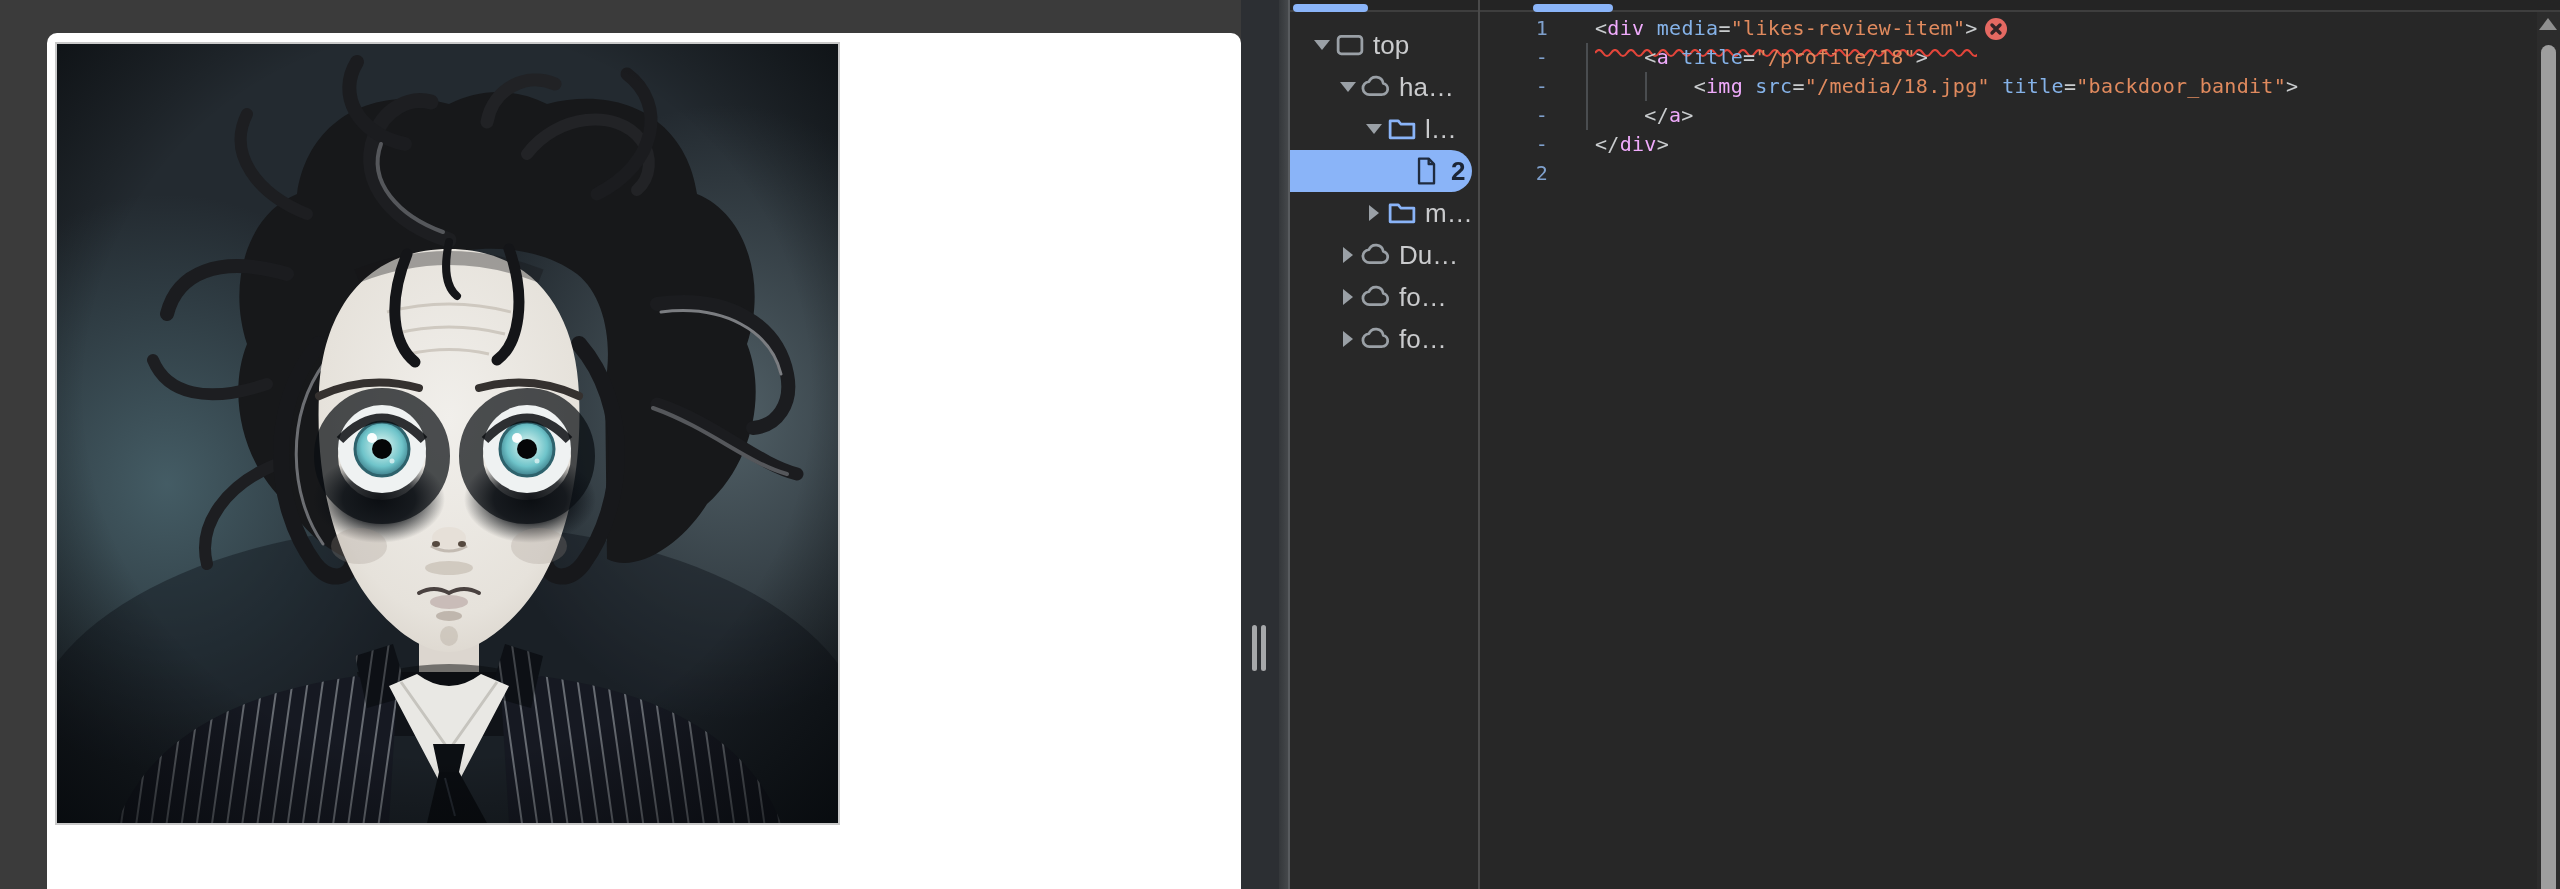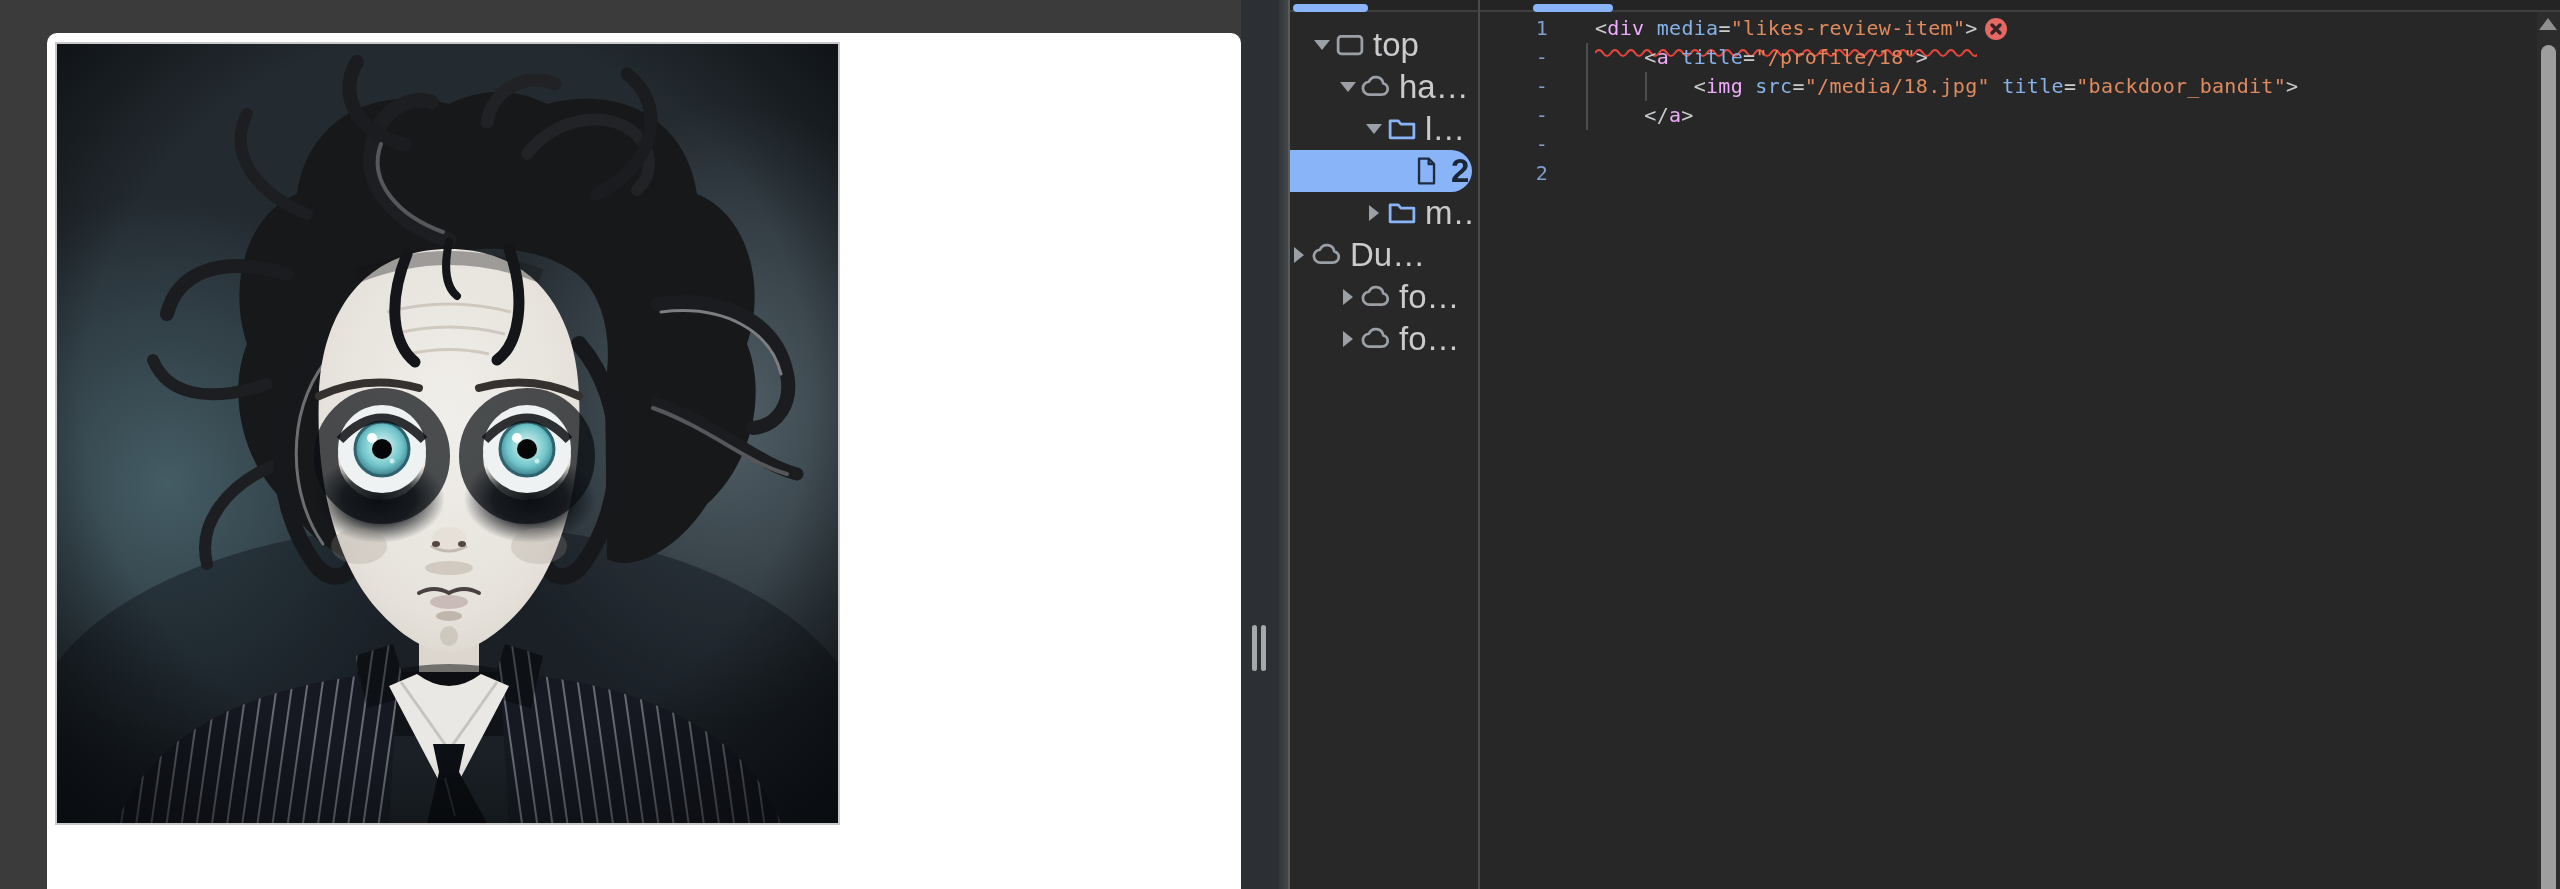--- a/index.html
+++ b/index.html
@@ -34,21 +34,21 @@
   
   .tree{position:absolute;left:0;top:24px;width:188px;}
   .tree-row{height:42px;display:flex;align-items:center;width:182px;box-sizing:border-box;}
   .tree-row.selected{background:#8ab4f8;border-radius:0 21px 21px 0;}
   .tw-arrow{flex:0 0 18px;width:18px;display:flex;align-items:center;justify-content:center;}
   .tri-down{width:0;height:0;border-left:8px solid transparent;border-right:8px solid transparent;
             border-top:10px solid #9aa0a6;}
   .tri-right{width:0;height:0;border-top:8px solid transparent;border-bottom:8px solid transparent;
              border-left:10px solid #9aa0a6;}
   .tw-icon{flex:0 0 30px;height:30px;margin-left:4px;}
-  .tw-label{margin-left:8px;font-size:33px;color:#cacbcd;white-space:nowrap;overflow:hidden;}
+  .tw-label{margin-left:8px;font-size:26px;color:#cacbcd;white-space:nowrap;overflow:hidden;}
   .tree-row.selected .tw-label{color:#1c2536;font-weight:bold;}
 
   
   .ed-content{position:absolute;left:0;top:12px;right:23px;bottom:0;overflow:hidden;}
   .gutter{position:absolute;left:0;top:2px;width:68px;text-align:right;
           font-family:"DejaVu Sans Mono",monospace;font-size:20px;line-height:29px;
           letter-spacing:0.3px;color:#7fa0cc;}
   .code{position:absolute;left:115px;top:2px;right:0;
         font-family:"DejaVu Sans Mono",monospace;font-size:20px;line-height:29px;
         letter-spacing:0.3px;color:#c9ccce;}
@@ -277,21 +277,21 @@
           </div>
           <div class="tree-row" style="padding-left: 75px;">
             <span class="tw-arrow">
               <span class="tri-right"></span>
             </span>
             <span class="tw-icon"><svg width="30" height="30" viewBox="0 0 24 24">
                 <path d="M2.5 5.5 h6.5 l2 2.5 h10.5 v11 h-19 z" fill="none" stroke="#8ab4f8" stroke-width="2.2" stroke-linejoin="round"></path>
               </svg></span>
             <span class="tw-label">m…</span>
           </div>
-          <div class="tree-row" style="">
+          <div class="tree-row" style="padding-left: 49px;">
             <span class="tw-arrow">
               <span class="tri-right"></span>
             </span>
             <span class="tw-icon"><svg width="30" height="30" viewBox="0 0 24 24">
                 <path d="M7 18 h10 a4.5 4.5 0 0 0 0.8 -8.9 A6 6 0 0 0 6.3 7.8 A4.9 4.9 0 0 0 7 18 Z" fill="none" stroke="#9aa0a6" stroke-width="2.2" stroke-linejoin="round"></path>
               </svg></span>
             <span class="tw-label">Du…</span>
           </div>
           <div class="tree-row" style="padding-left: 49px;">
             <span class="tw-arrow">
@@ -334,20 +334,21 @@
           <div class="guide guide2"></div>
         <div class="code-line" style="padding-left: 0px;"><span class="tk-p">&lt;</span><span class="tk-tag">div</span><span class="tk-sp"> </span><span class="tk-attr">media</span><span class="tk-p">=</span><span class="tk-str">"likes-review-item"</span><span class="tk-p">&gt;</span><span class="squiggle" style="left: 0px;"><svg width="382" height="9">
                   <path d="M0 4 q4 -6 8 0 q4 6 8 0 q4 -6 8 0 q4 6 8 0 q4 -6 8 0 q4 6 8 0 q4 -6 8 0 q4 6 8 0 q4 -6 8 0 q4 6 8 0 q4 -6 8 0 q4 6 8 0 q4 -6 8 0 q4 6 8 0 q4 -6 8 0 q4 6 8 0 q4 -6 8 0 q4 6 8 0 q4 -6 8 0 q4 6 8 0 q4 -6 8 0 q4 6 8 0 q4 -6 8 0 q4 6 8 0 q4 -6 8 0 q4 6 8 0 q4 -6 8 0 q4 6 8 0 q4 -6 8 0 q4 6 8 0 q4 -6 8 0 q4 6 8 0 q4 -6 8 0 q4 6 8 0 q4 -6 8 0 q4 6 8 0 q4 -6 8 0 q4 6 8 0 q4 -6 8 0 q4 6 8 0 q4 -6 8 0 q4 6 8 0 q4 -6 8 0 q4 6 8 0 q4 -6 8 0 q4 6 8 0 q4 -6 8 0 q4 6 8 0" fill="none" stroke="#e2453a" stroke-width="2.2"></path>
                 </svg></span><span class="err-badge"><svg width="24" height="24" viewBox="0 0 24 24">
                   <circle cx="12" cy="12" r="11" fill="#e46962"></circle>
                   <path d="M8 8 L16 16 M16 8 L8 16" stroke="#332427" stroke-width="3.4" stroke-linecap="round"></path>
                 </svg></span></div>
             <div class="code-line" style="padding-left: 49.32px;"><span class="tk-p">&lt;</span><span class="tk-tag">a</span><span class="tk-sp"> </span><span class="tk-attr">title</span><span class="tk-p">=</span><span class="tk-str">"/profile/18"</span><span class="tk-p">&gt;</span></div>
             <div class="code-line" style="padding-left: 98.64px;"><span class="tk-p">&lt;</span><span class="tk-tag">img</span><span class="tk-sp"> </span><span class="tk-attr">src</span><span class="tk-p">=</span><span class="tk-str">"/media/18.jpg"</span><span class="tk-sp"> </span><span class="tk-attr">title</span><span class="tk-p">=</span><span class="tk-str">"backdoor_bandit"</span><span class="tk-p">&gt;</span></div>
             <div class="code-line" style="padding-left: 49.32px;"><span class="tk-p">&lt;/</span><span class="tk-tag">a</span><span class="tk-p">&gt;</span></div>
+            <div class="code-line" style="padding-left: 0px;"><span class="tk-p">&lt;/</span><span class="tk-tag">div</span><span class="tk-p">&gt;</span></div>
             <div class="code-line" style="padding-left: 0px;"></div>
           </div>
       </div>
       <div class="scrollbar">
         <div class="sb-up"></div>
         <div class="sb-thumb"></div>
       </div>
     </div>
   </div>
 </div>

